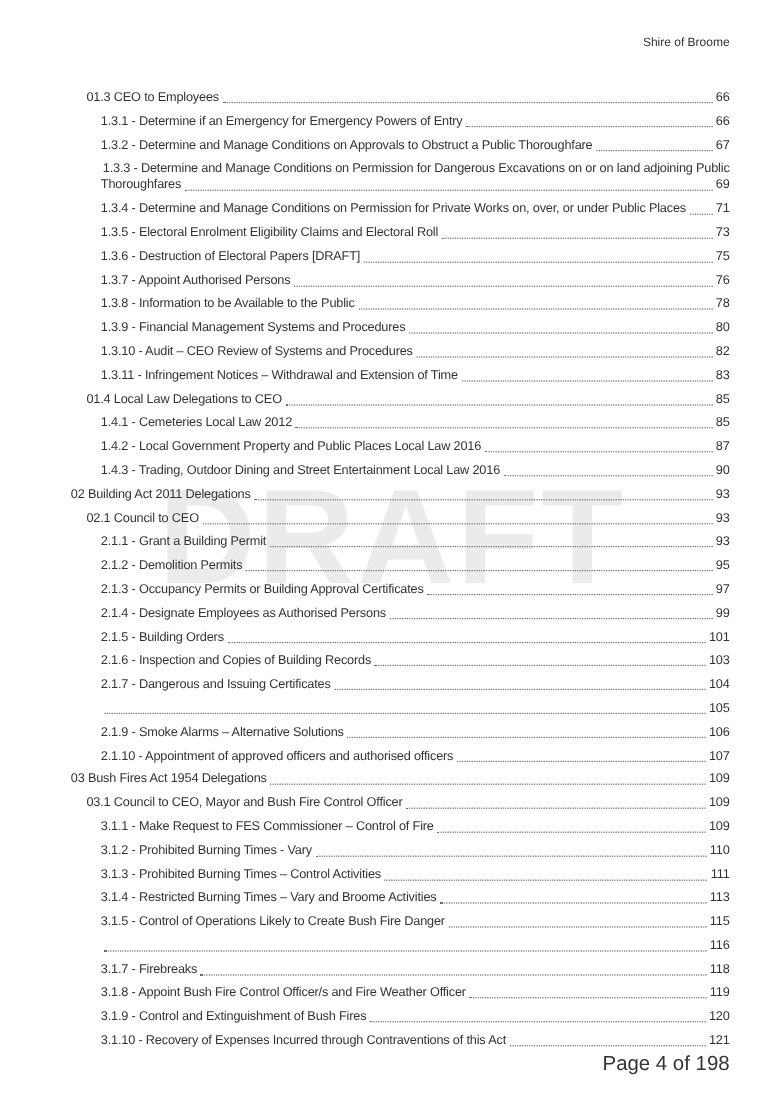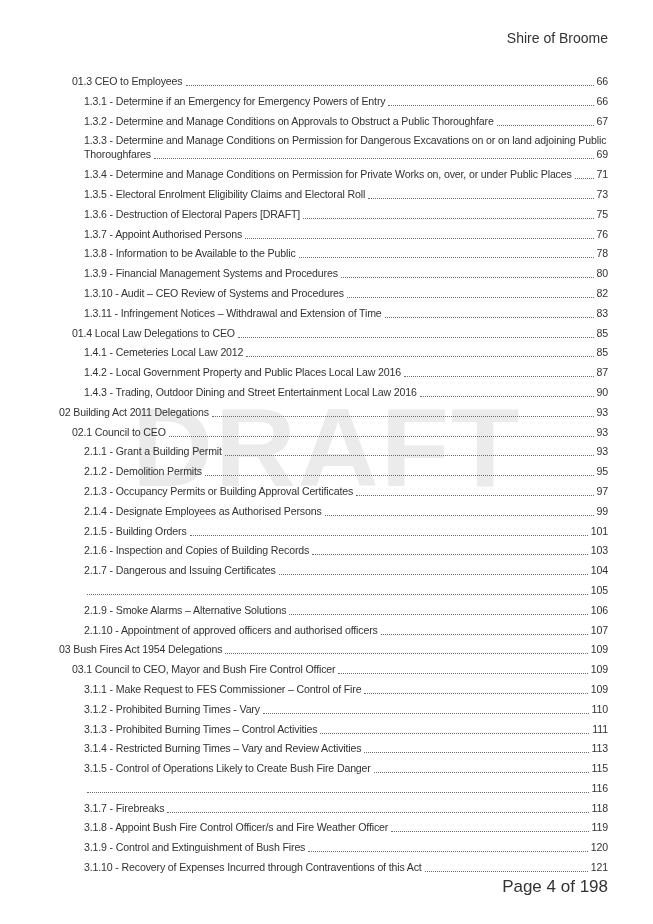--- a/index.html
+++ b/index.html
@@ -24,41 +24,41 @@
     user-select: none;
     z-index: 0;
     line-height: 1;
   }
   .header {
     position: absolute;
     top: 30px;
     left: 59px;
     right: 45px;
     text-align: right;
-    font-size: 14px;
+    font-size: 10px;
     color: #333333;
     z-index: 1;
   }
   .toc {
     position: absolute;
     top: 74px;
     left: 59px;
     width: 549px;
     z-index: 1;
   }
   .row {
     font-size: 10.6px;
     letter-spacing: -0.15px;
     line-height: 14px;
     margin-bottom: 5.8px;
     color: #333333;
   }
   .lvl1 { padding-left: 0; }
   .lvl2 { padding-left: 13px; }
-  .lvl3 { padding-left: 25px; }
+  .lvl3 { padding-left: 25px; text-align: right; }
   .leaderline {
     display: flex;
     align-items: flex-end;
   }
   .t {
     white-space: nowrap;
     flex: 0 1 auto;
   }
   .wrapline1 {
     white-space: normal;
@@ -320,21 +320,21 @@
       </div>
       <div class="row lvl3">
         <div class="leaderline">
           <span class="t">3.1.3 - Prohibited Burning Times – Control Activities</span>
           <span class="dots"></span>
           <span class="pg">111</span>
         </div>
       </div>
       <div class="row lvl3">
         <div class="leaderline">
-          <span class="t">3.1.4 - Restricted Burning Times – Vary and Review Activities</span>
+          <span class="t">3.1.4 - Restricted Burning Times – Vary and Broome Activities</span>
           <span class="dots"></span>
           <span class="pg">113</span>
         </div>
       </div>
       <div class="row lvl3">
         <div class="leaderline">
           <span class="t">3.1.5 - Control of Operations Likely to Create Bush Fire Danger</span>
           <span class="dots"></span>
           <span class="pg">115</span>
         </div>

